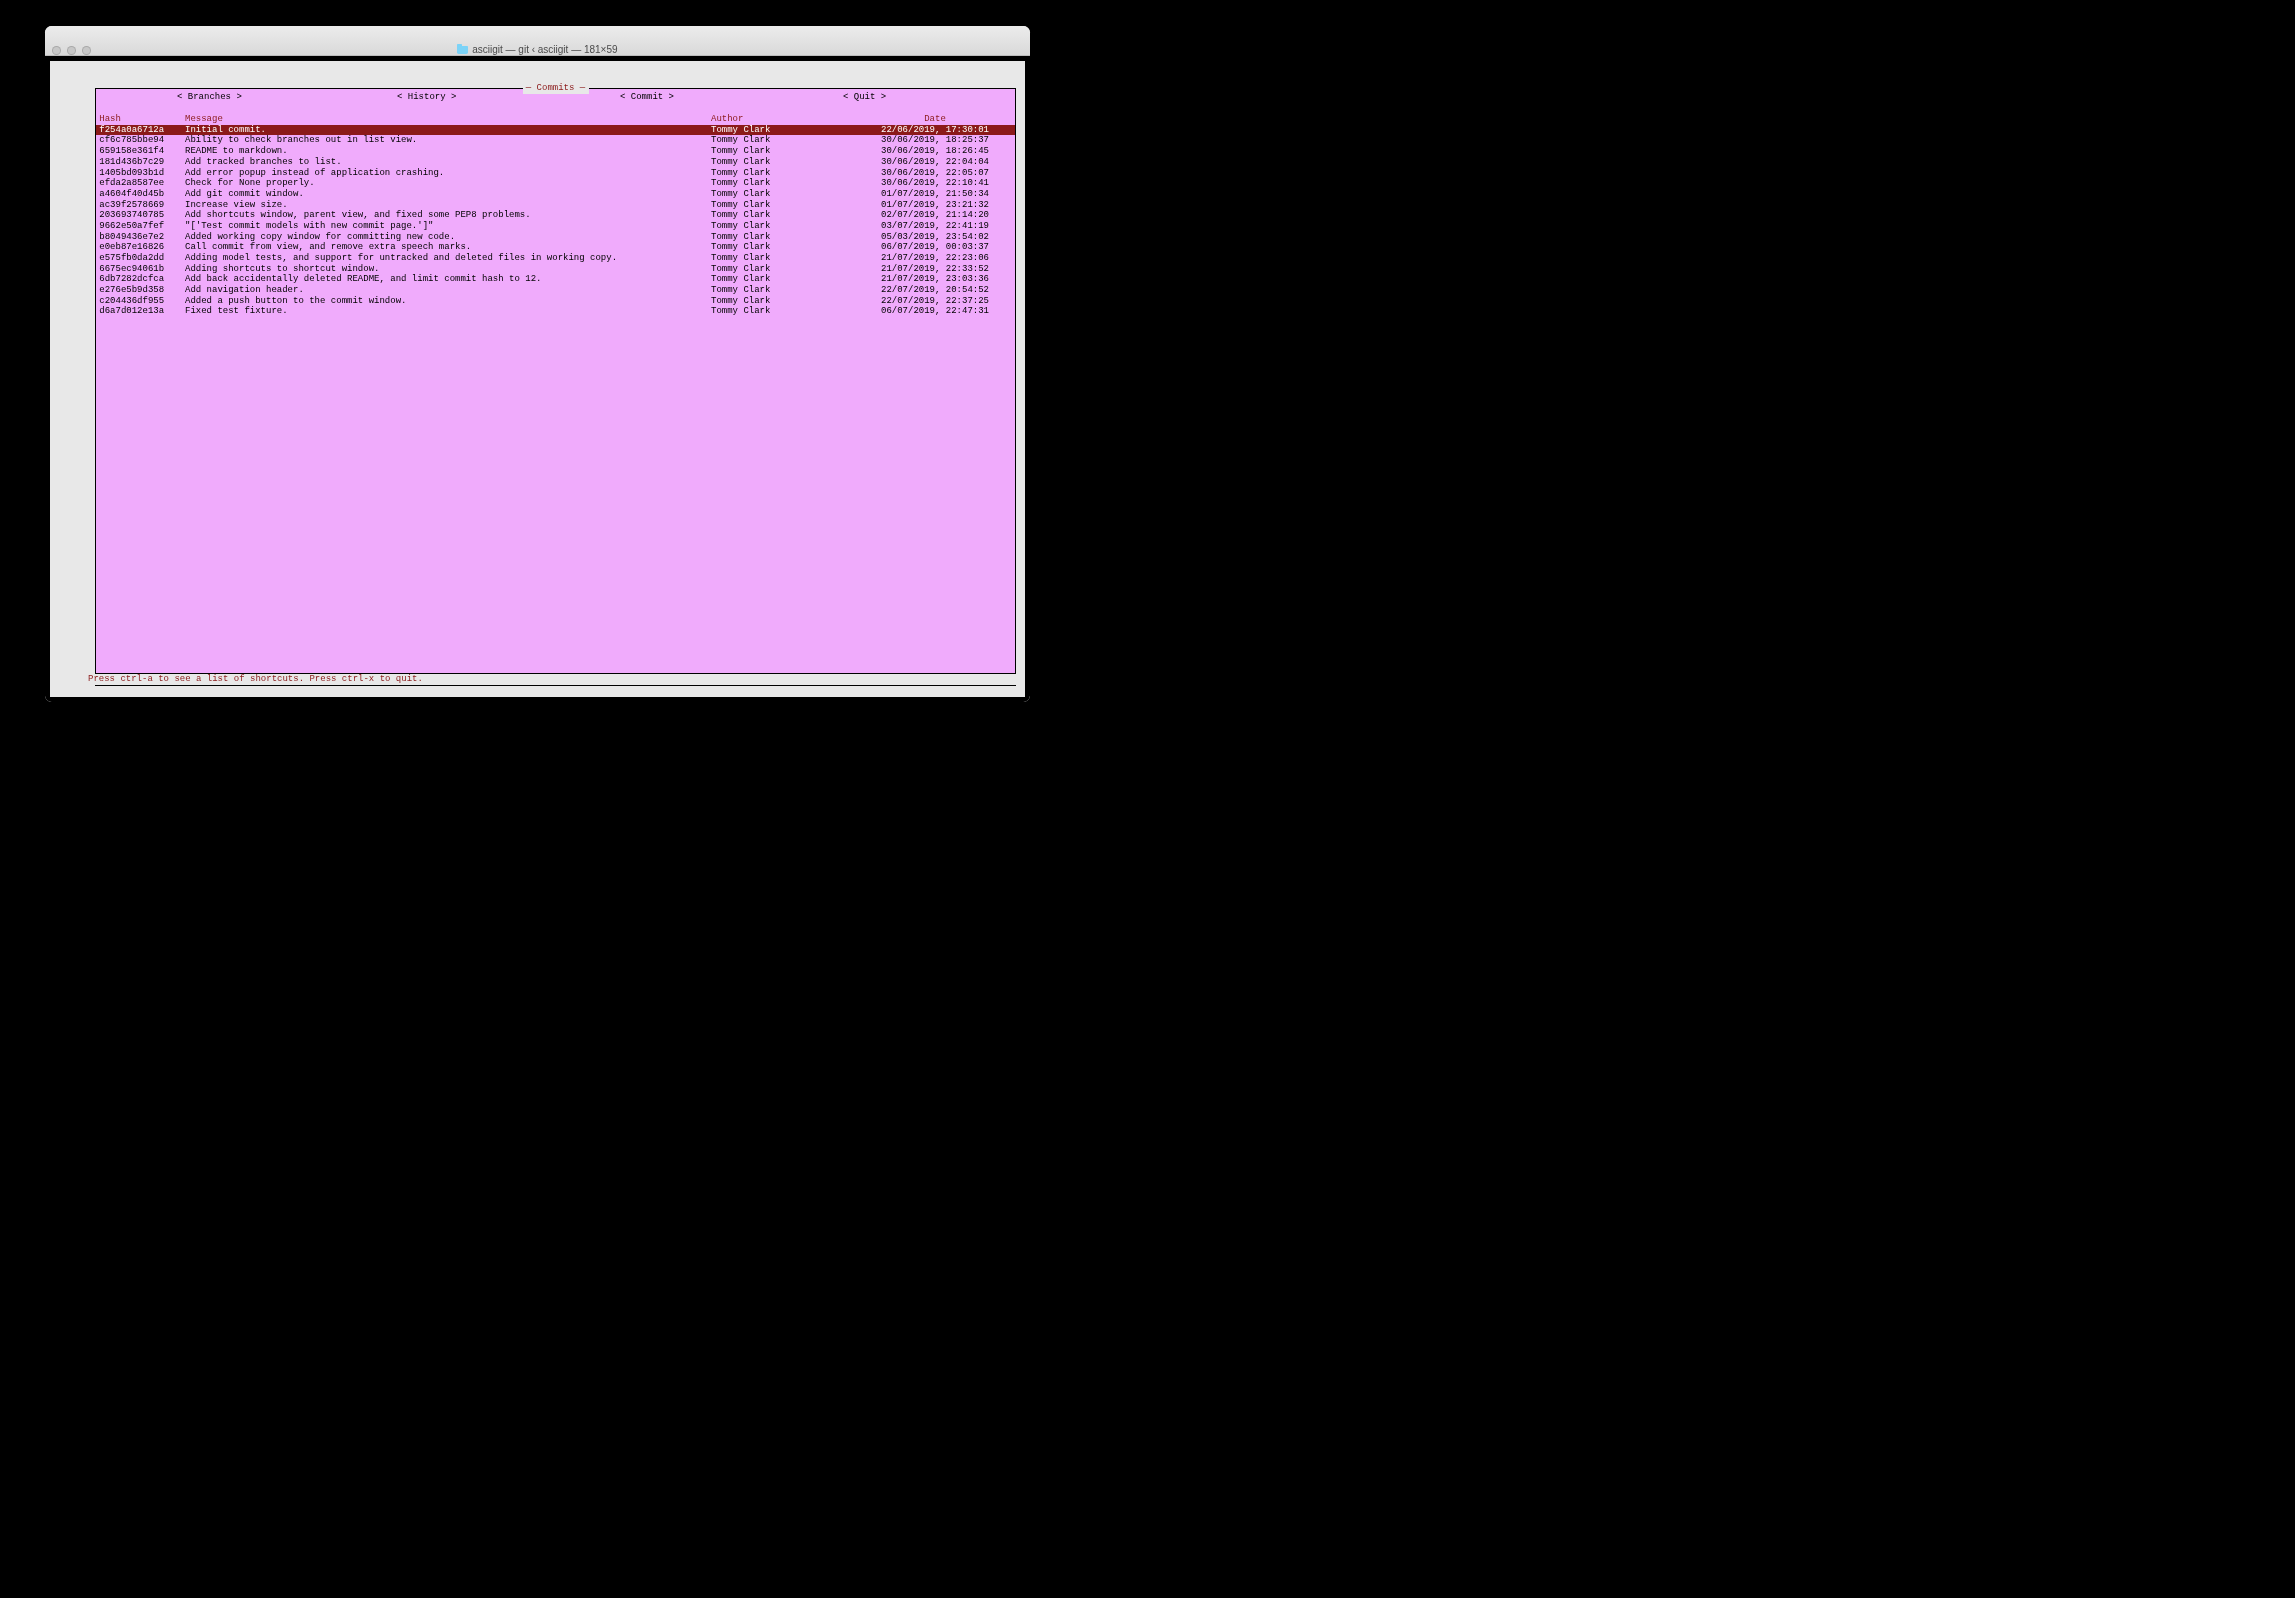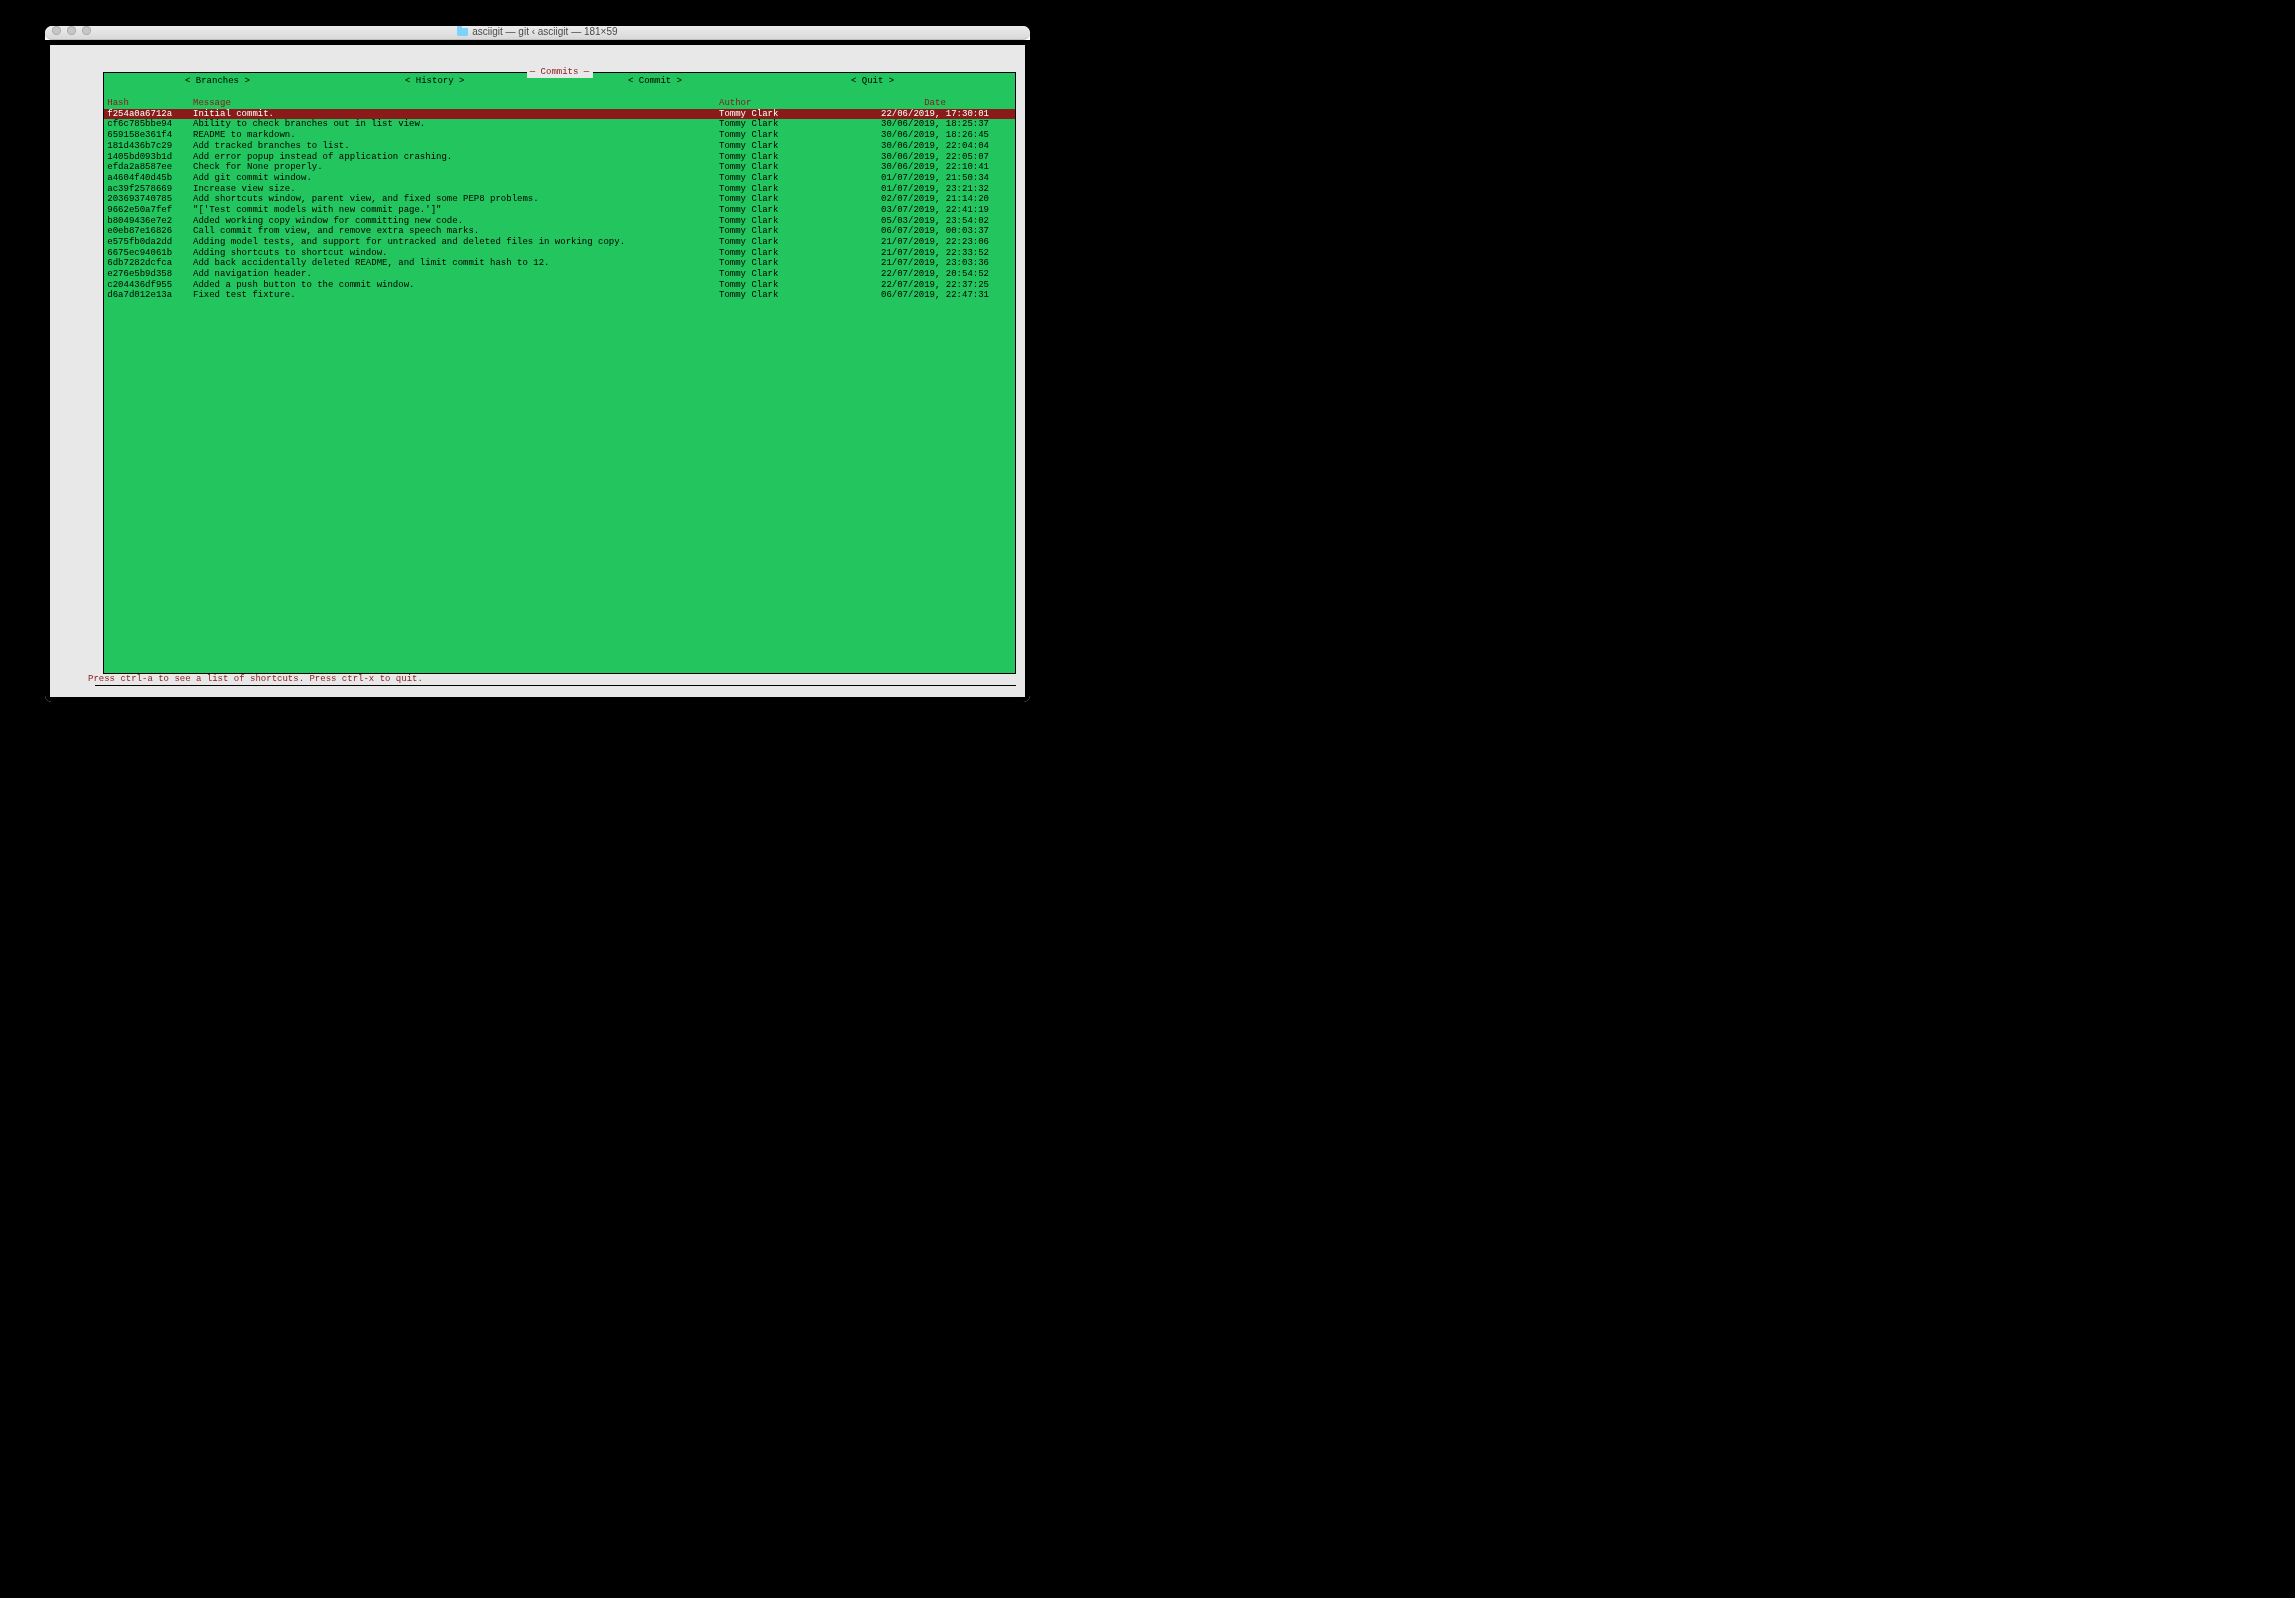--- a/index.html
+++ b/index.html
@@ -18,28 +18,27 @@
     width: 985px;
     height: 676px;
     background: #fff;
     border-radius: 6.6px;
     box-shadow: 0 8.3px 33px rgba(0,0,0,0.6);
     overflow: hidden;
     display: flex;
     flex-direction: column;
   }
   .titlebar {
-    height: 14px;
+    height: 30px;
     background: linear-gradient(#ececec,#d9d9d9);
     border-bottom: 0.8px solid #bcbcbc;
     display: flex;
-    align-items: flex-start;
+    align-items: flex-end;
     position: relative;
     flex: 0 0 auto;
-    border-radius: 9px;
   }
   .traffic {
     display: flex;
     gap: 5.8px;
     padding-left: 7.4px;
   }
   .traffic .dot {
     width: 9px; height: 9px; border-radius: 50%;
     background: #c7c7c7;
     border: 0.4px solid rgba(0,0,0,0.15);
@@ -85,22 +84,21 @@
     line-height: 10.7px;
     color: #000;
   }
   .panel {
     position: absolute;
     left: 45px;
     right: 9px;
     top: 26.4px;
     bottom: 23px;
     border: 0.8px solid #000;
-    background: #22c55e;
-    margin-left: 8px;
+    background: #f0abfc;
   }
   .panel-title {
     position: absolute;
     top: -5.8px;
     left: 50%;
     transform: translateX(-50%);
     background: #e8e8e8;
     padding: 0 3.3px;
     color: #8b1a1a;
     font-weight: normal;

